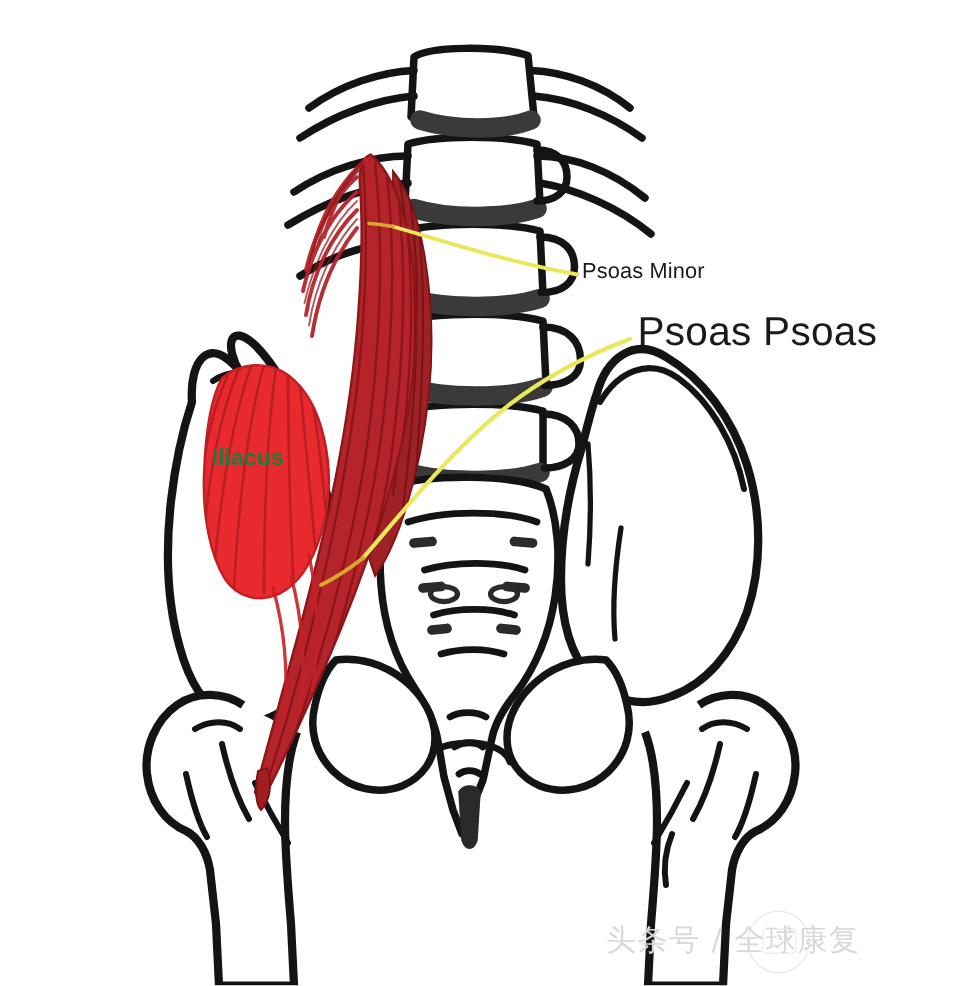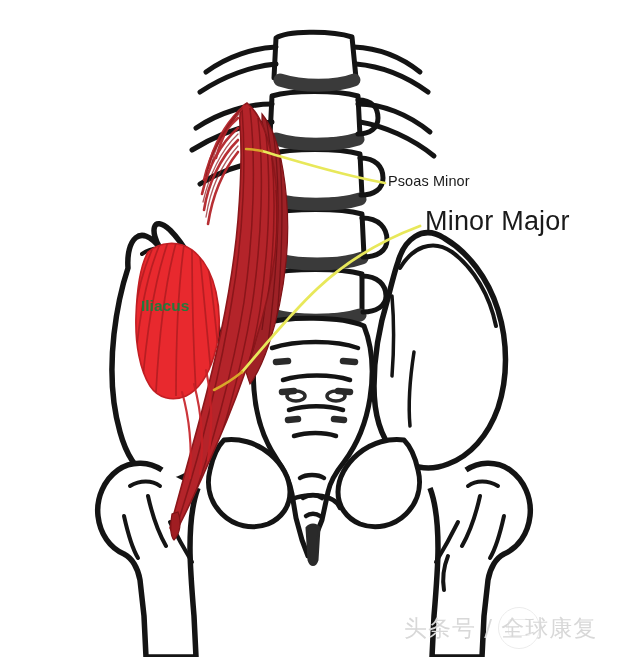--- a/index.html
+++ b/index.html
@@ -76,21 +76,21 @@
     top: 11px;
     width: 21px;
     height: 15px;
     border-radius: 3px;
     border: 1.2px solid #e0e0e0;
   }
   #watermark-text {
     position: absolute;
     left: 0;
     top: 2px;
-    font-size: 23px;
+    font-size: 20px;
     color: #d8d8d8;
     letter-spacing: 1px;
     white-space: nowrap;
     font-family: "DejaVu Sans", sans-serif;
   }
 </style>
 </head>
 <body>
 
 <div id="page">
@@ -350,21 +350,21 @@
     <g fill="none" stroke-linecap="round">
       <path d="M385,183 C340,175 300,162 262,151" stroke="#e8e85a" stroke-width="2.6"></path>
       <path d="M262,151 C256,150 250,149 246,149" stroke="#d8a82a" stroke-width="2.4"></path>
       <path d="M420,226 C388,238 352,256 318,288 C292,312 266,344 242,372" stroke="#e8e85a" stroke-width="2.8"></path>
       <path d="M242,372 C232,380 222,386 214,390" stroke="#d8a82a" stroke-width="2.6"></path>
     </g>
   </svg>
 
   <div class="label-text" id="label-psoas-minor">Psoas Minor</div>
 
-  <div class="label-text" id="label-psoas-major">Minor Major</div>
+  <div class="label-text" id="label-psoas-major">Psoas Psoas</div>
 
   <div class="label-text" id="label-iliacus">Iliacus</div>
 
   <div id="watermark">
     <div id="watermark-logo"></div>
     <div id="watermark-text">头条号 / 全球康复</div>
   </div>
 
 </div>
 

